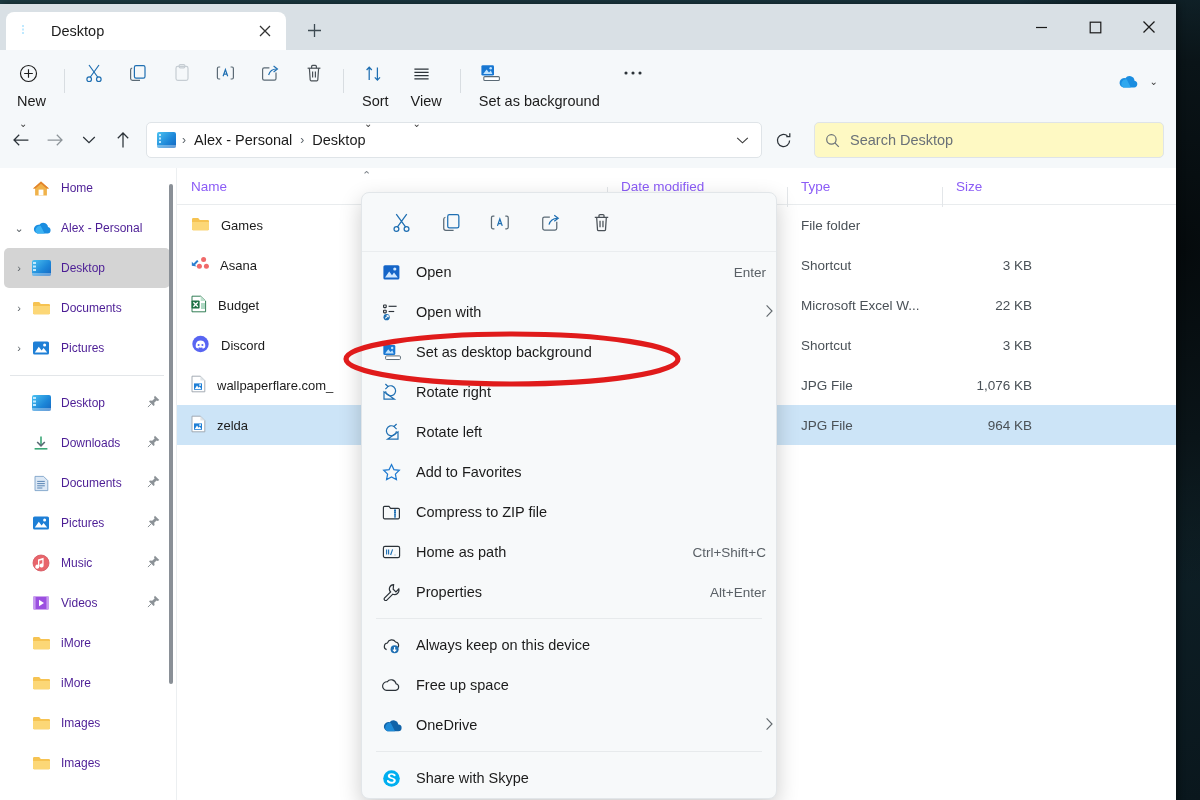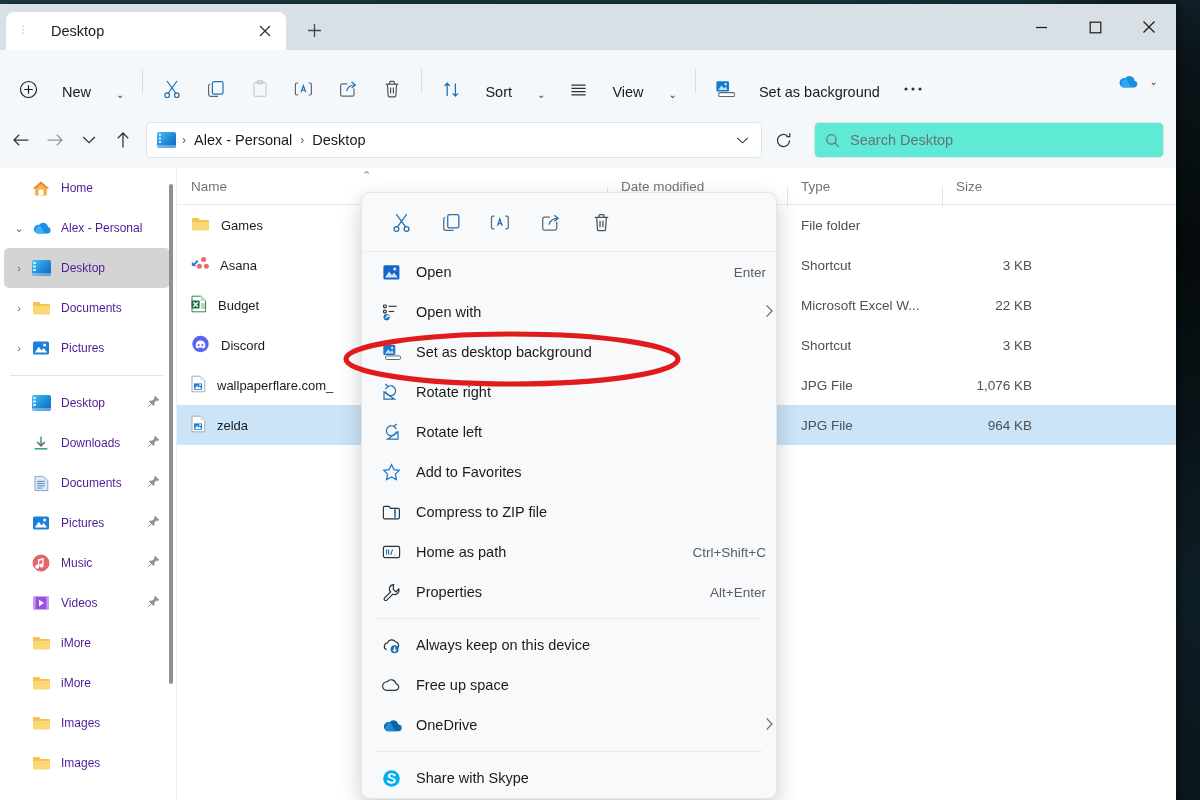--- a/index.html
+++ b/index.html
@@ -61,22 +61,22 @@
     position:absolute;right:0;top:0;height:46px;display:flex;
   }
   .wc{width:54px;height:46px;display:flex;align-items:center;justify-content:center;color:#1b1b1b;}
   .wc svg{display:block;}
   
   #cmdbar{
     height:62px;background:#f5f8fa;display:flex;align-items:center;
     padding-left:6px;box-sizing:border-box;position:relative;
   }
   .cb-btn{
-    height:38px;display:flex;align-items:flex-end;gap:23px;padding:0 11px;border-radius:6px;
-    color:#1b1b1b;font-size:14.5px;white-space:nowrap;
+    height:38px;display:flex;align-items:flex-start;gap:9px;padding:0 11px;border-radius:6px;
+    color:#1b1b1b;font-size:14.5px;white-space:nowrap;flex-direction:column;
   }
   .cb-icon{width:22px;height:22px;display:flex;align-items:center;justify-content:center;flex:0 0 auto;}
   .cb-sep{width:1px;height:24px;background:#d8dde1;margin:0 7px;}
   .chev{font-size:10px;color:#3a3a3a;margin-left:2px;}
   #cloudbtn{position:absolute;right:18px;display:flex;align-items:center;gap:10px;}
   
   #addrrow{
     height:56px;background:#f5f8fa;display:flex;align-items:center;padding:0 12px 0 4px;box-sizing:border-box;
   }
   .navbtn{width:34px;height:34px;display:flex;align-items:center;justify-content:center;color:#333;border-radius:5px;}
@@ -84,21 +84,21 @@
   #crumbbar{
     flex:0 0 auto;width:616px;height:36px;background:#fff;border:1px solid #dfe4e8;border-radius:5px;
     display:flex;align-items:center;padding:0 6px 0 10px;box-sizing:border-box;margin-left:6px;
   }
   .crumb{font-size:14.5px;color:#1b1b1b;padding:3px 6px;border-radius:3px;white-space:nowrap;}
   .crumb-sep{color:#5b6369;font-size:12px;padding:0 2px;}
   .crumb-icon{margin-right:4px;display:flex;align-items:center;}
   #crumbdrop{margin-left:auto;width:26px;height:26px;display:flex;align-items:center;justify-content:center;color:#3a3a3a;font-size:11px;}
   #refresh{width:34px;height:34px;display:flex;align-items:center;justify-content:center;color:#333;margin-left:4px;}
   #searchbox{
-    margin-left:14px;flex:1;height:36px;background:#5eead4;border:1px solid #dfe4e8;border-radius:5px;
+    margin-left:14px;flex:1;height:36px;background:#fef9c3;border:1px solid #dfe4e8;border-radius:5px;
     display:flex;align-items:center;padding:0 10px;box-sizing:border-box;gap:10px;text-align:center;
   }
   #searchbox .ph{color:#6a7178;font-size:14.5px;}
   
   #body{display:flex;height:calc(800px - 46px - 62px - 56px);}
   
   #sidebar{
     width:176px;flex:0 0 176px;background:#fff;position:relative;overflow:hidden;
   }
   .nav-item{
@@ -108,21 +108,21 @@
   .nav-item.sel{background:#d4d4d4;}
   .nav-exp{width:22px;flex:0 0 22px;display:flex;align-items:center;justify-content:center;color:#5c6368;font-size:11px;}
   .nav-ico{width:22px;flex:0 0 22px;display:flex;align-items:center;justify-content:center;margin-right:9px;}
   .nav-label{font-size:12px;color:#4c1d95;white-space:nowrap;overflow:hidden;}
   .nav-pin{position:absolute;right:10px;color:#8b9196;}
   .nav-sep{height:1px;background:#e3e6e9;margin:7px 12px 7px 10px;}
   #sbscroll{position:absolute;right:3px;top:16px;width:4px;height:500px;background:#8a9097;border-radius:2px;}
   
   #filepane{flex:1;background:#fff;position:relative;overflow:hidden;border-left:1px solid #eceff1;}
   #colhead{height:36px;display:flex;align-items:center;border-bottom:1px solid #e9ecee;position:relative;}
-  .col{font-size:13.5px;color:#737373;padding-left:14px;box-sizing:border-box;position:relative;}
+  .col{font-size:13.5px;color:#8b5cf6;padding-left:14px;box-sizing:border-box;position:relative;}
   .col + .col:before{content:"";position:absolute;left:0;top:8px;height:20px;width:1px;background:#e3e6e9;}
   .col-name{width:430px;}
   .col-date{width:180px;}
   .col-type{width:155px;}
   .col-size{width:104px;}
   #sortcaret{position:absolute;left:185px;top:1px;color:#7b8288;font-size:11px;}
   .frow{height:40px;display:flex;align-items:center;position:relative;}
   .frow.sel{background:#cce4f7;}
   .fname{width:430px;display:flex;align-items:center;padding-left:14px;box-sizing:border-box;gap:11px;overflow:hidden;white-space:nowrap;}
   .fname .lbl{font-size:13px;color:#1b1b1b;}

